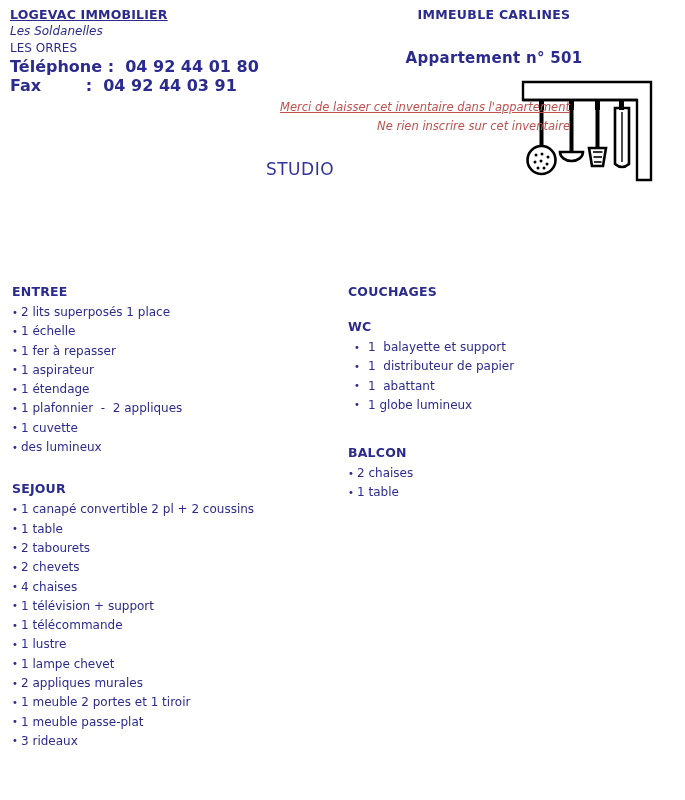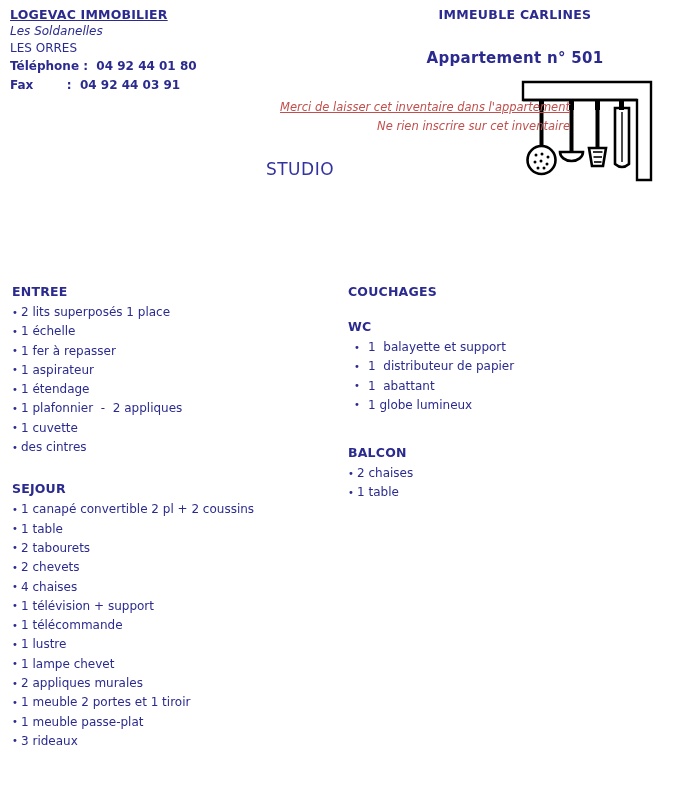--- a/index.html
+++ b/index.html
@@ -45,29 +45,29 @@
   }
   .agency-line {
     font-size: 12px;
     color: #2b2b8f;
     line-height: 17px;
   }
   .agency-line.italic {
     font-style: italic;
   }
   .agency-contact {
-    font-size: 12px;
+    font-size: 16px;
     font-weight: bold;
     color: #2b2b8f;
     line-height: 19px;
     white-space: pre;
   }
   .building {
     position: absolute;
-    left: 375px;
+    left: 354px;
     top: 6px;
     width: 280px;
     text-align: center;
   }
   .building-name {
     font-size: 12.5px;
     font-weight: bold;
     color: #2b2b8f;
     letter-spacing: 0.3px;
     line-height: 17px;
@@ -250,21 +250,21 @@
         <div class="section">
           <div class="section-title">ENTREE</div>
           <ul class="items">
             <li>2 lits superposés 1 place</li>
             <li>1 échelle</li>
             <li>1 fer à repasser</li>
             <li>1 aspirateur</li>
             <li>1 étendage</li>
             <li>1 plafonnier  -  2 appliques</li>
             <li>1 cuvette</li>
-            <li>des cintres</li>
+            <li>des lumineux</li>
           </ul>
         </div>
         <div class="gap-md"></div>
         <div class="section">
           <div class="section-title">SEJOUR</div>
           <ul class="items">
             <li>1 canapé convertible 2 pl + 2 coussins</li>
             <li>1 table</li>
             <li>2 tabourets</li>
             <li>2 chevets</li>

